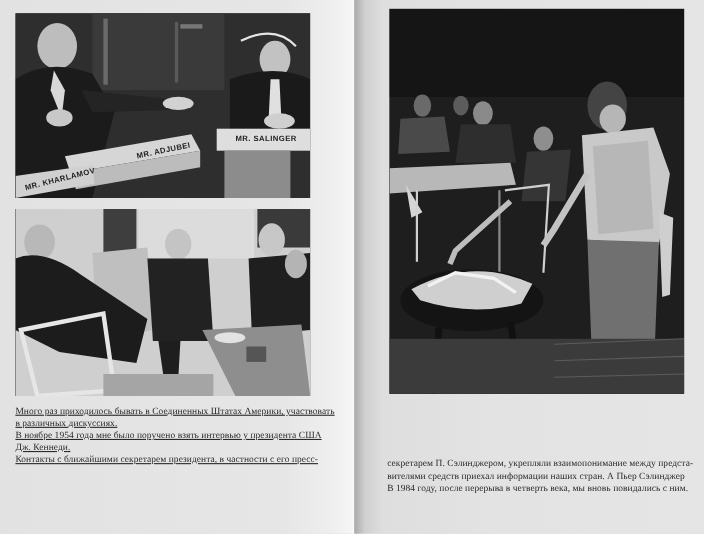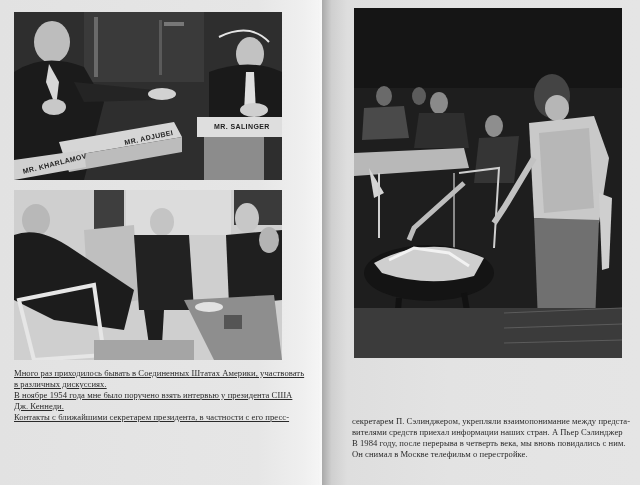--- a/index.html
+++ b/index.html
@@ -149,15 +149,14 @@
 
       <rect x="0" y="300" width="268" height="50" fill="#3b3b3b"></rect>
       <path d="M150 305 L268 300 M150 320 L268 316 M150 335 L268 332" stroke="#5c5c5c" stroke-width="1"></path>
     </svg>
   </div>
 
   <div class="caption" id="caption-right" style="left:30px;">
     <p>секретарем П. Сэлинджером, укрепляли взаимопонимание между предста-</p>
     <p>вителями средств приехал информации наших стран. А Пьер Сэлинджер</p>
     <p>В 1984 году, после перерыва в четверть века, мы вновь повидались с ним.</p>
-    <p>Он снимал в Москве телефильм о перестройке.</p>
   </div>
 </div>
 
 </body></html>

